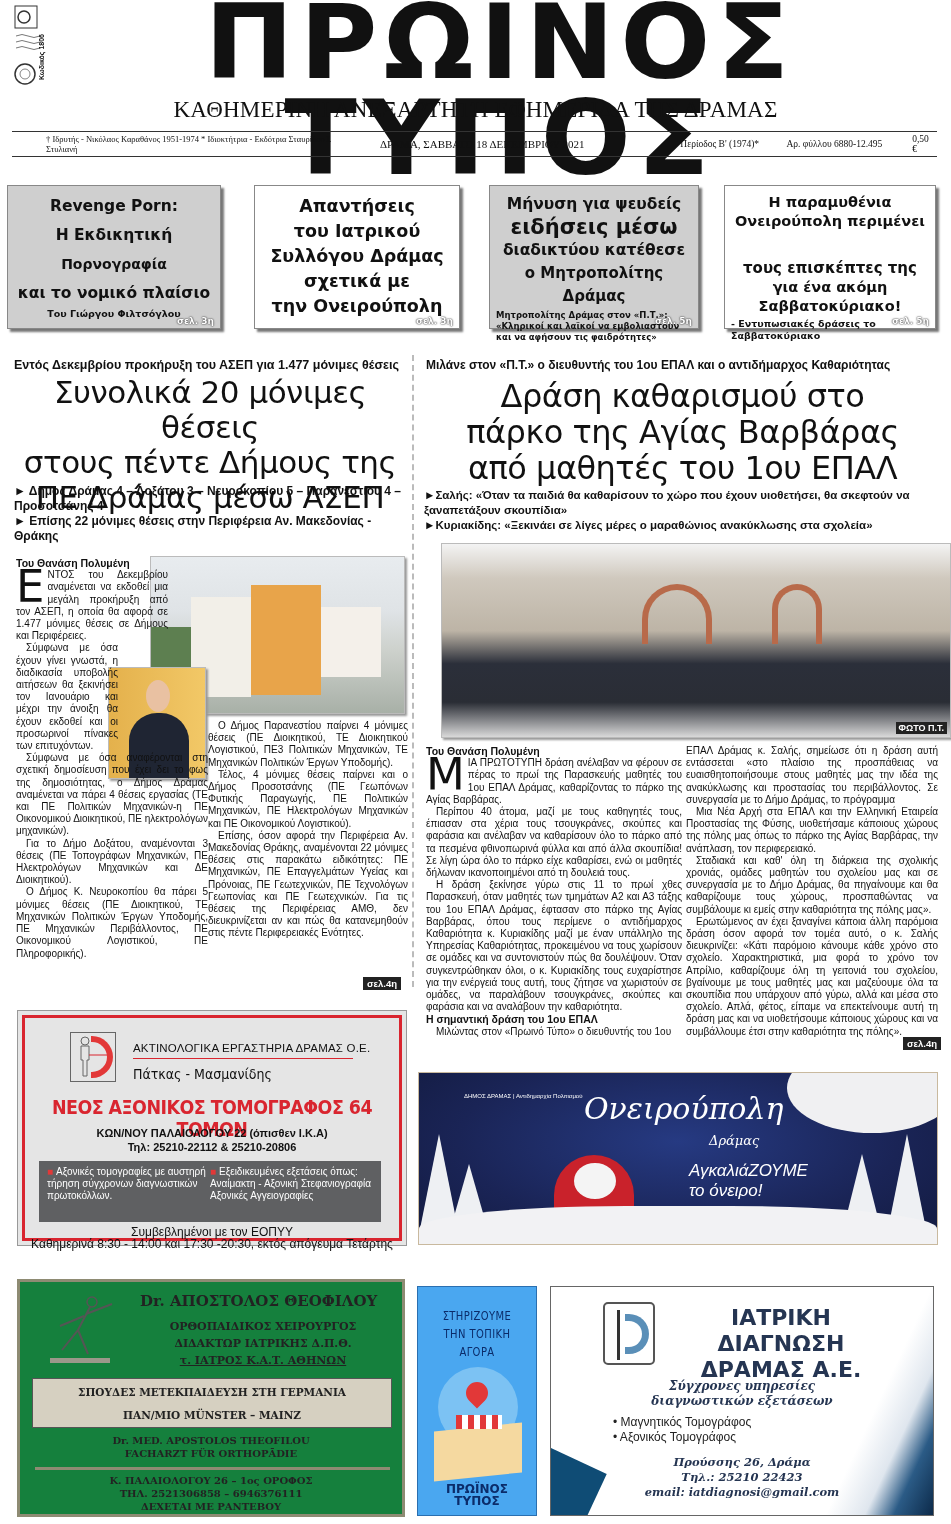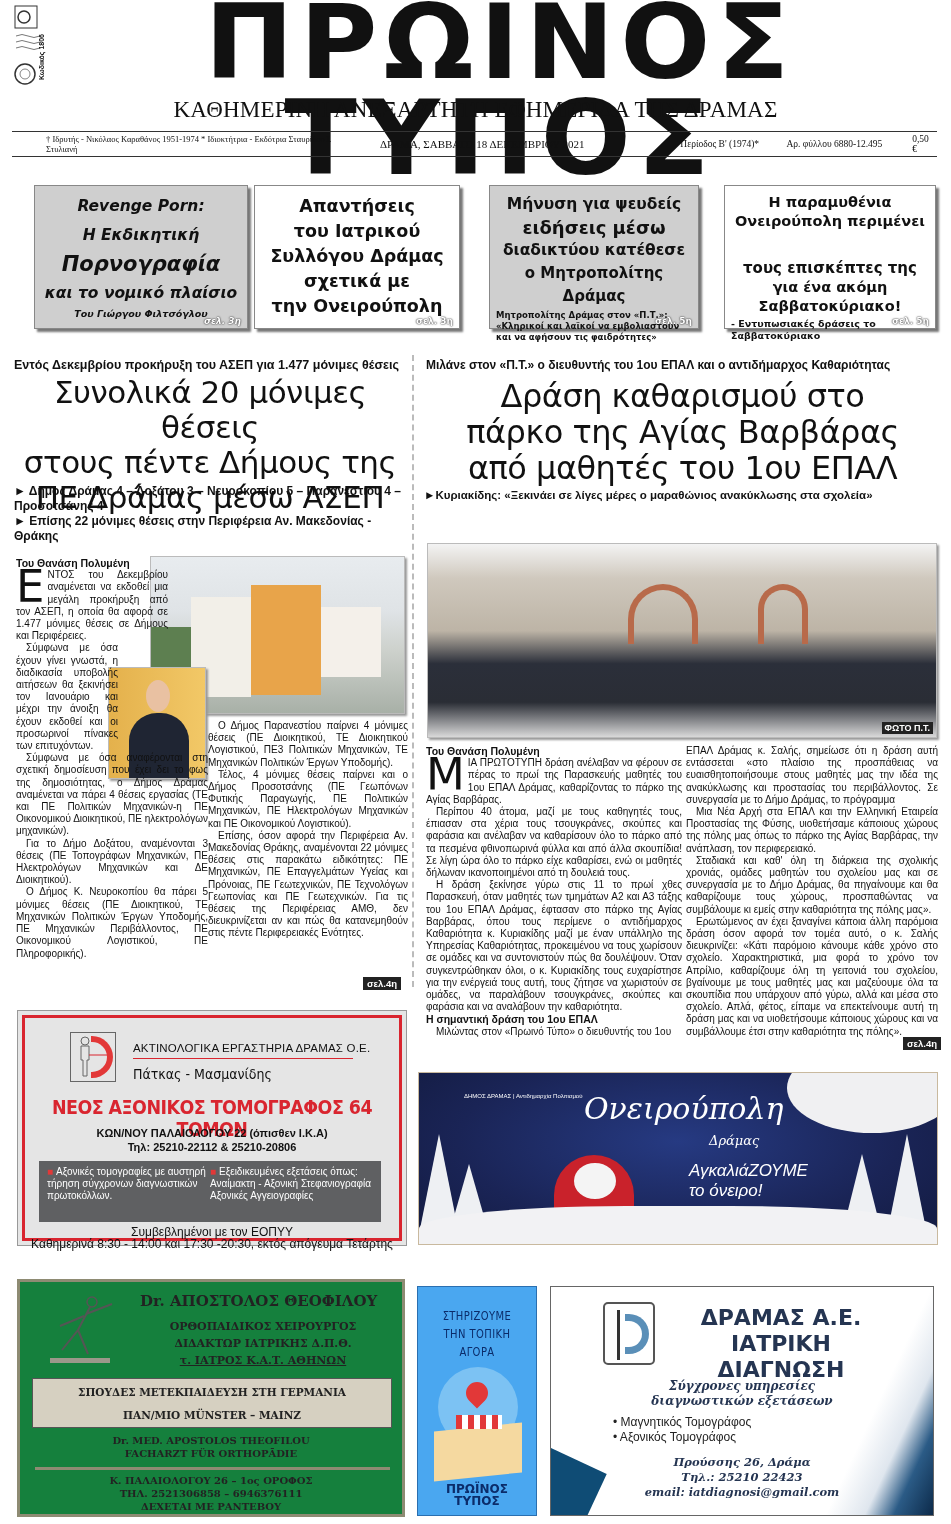--- a/index.html
+++ b/index.html
@@ -41,21 +41,21 @@
 
   
   .photo-building { left: 150px; top: 556px; width: 255px; height: 158px; border: 1px solid #bbb; box-shadow: 2px 2px 2px #999; background: linear-gradient(180deg,#e8ecef 0%, #dfe3e6 35%, #cdd1cc 60%, #a8b0a7 100%); overflow: hidden; }
   .photo-building .b1 { position:absolute; left:40px; top:40px; width:60px; height:100px; background:#f2efe8; }
   .photo-building .b2 { position:absolute; left:100px; top:28px; width:70px; height:110px; background:#e8a44a; }
   .photo-building .b3 { position:absolute; left:170px; top:50px; width:60px; height:70px; background:#f4f0ea; }
   .photo-building .b4 { position:absolute; left:0; top:70px; width:40px; height:60px; background:#5d7f50; }
   .photo-person { left: 108px; top: 667px; width: 98px; height: 112px; border: 1px solid #bbb; box-shadow: 2px 2px 2px #999; background: linear-gradient(90deg,#e4b14c,#f2c867); overflow: hidden; }
   .photo-person .suit { position:absolute; left:20px; top:45px; width:60px; height:70px; background:#1f2533; border-radius: 28px 28px 0 0; }
   .photo-person .head { position:absolute; left:37px; top:12px; width:24px; height:32px; background:#e9c1a2; border-radius: 50%; }
-  .photo-group { left: 427px; top: 543px; width: 510px; height: 195px; border: 1px solid #bbb; box-shadow: 2px 2px 2px #999; background: linear-gradient(180deg,#f3f3f3 0%, #cfc8bd 18%, #bdb4a6 45%, #2b2f3a 62%, #2a2d35 82%, #d9d9d9 100%); overflow: hidden; }
+  .photo-group { left: 441px; top: 543px; width: 510px; height: 195px; border: 1px solid #bbb; box-shadow: 2px 2px 2px #999; background: linear-gradient(180deg,#f3f3f3 0%, #cfc8bd 18%, #bdb4a6 45%, #2b2f3a 62%, #2a2d35 82%, #d9d9d9 100%); overflow: hidden; }
   .photo-group .arch { position:absolute; top:40px; width:70px; height:60px; border: 6px solid #b86a4a; border-bottom: none; border-radius: 35px 35px 0 0; }
   .photo-group .credit { position:absolute; right:3px; bottom:3px; background:#222; color:#fff; font-size:9px; font-weight:bold; padding:1px 3px; }
 
   
   .ad-xray { left: 17px; top: 1010px; width: 390px; height: 236px; border: 1px solid #999; padding: 4px; background:#e5e5e5; }
   .ad-xray .inner { position: relative; width: 100%; height: 100%; border: 3px solid #d9252f; }
   .ad-xray .logo-box { position:absolute; left:45px; top:14px; width:46px; height:50px; border:1px solid #666; }
   .ad-xray .logo-arc { position:absolute; left:66px; top:18px; width:22px; height:42px; border:6px solid #e23838; border-left: none; border-radius: 0 22px 22px 0; }
   .ad-xray .company { position:absolute; left:108px; top:24px; font-size:11.5px; letter-spacing:0.2px; }
   .ad-xray .line { position:absolute; left:108px; top:40px; width:220px; border-top:1px solid #d9252f; }
@@ -123,39 +123,39 @@
 <div class="abs masthead-title">ΠΡΩΪΝΟΣ ΤΥΠΟΣ</div>
 <div class="abs subtitle">ΚΑΘΗΜΕΡΙΝΗ ΑΝΕΞΑΡΤΗΤΗ ΕΦΗΜΕΡΙΔΑ ΤΗΣ ΔΡΑΜΑΣ</div>
 <div class="abs infobar">
   <span class="founder">† Ιδρυτής - Νικόλαος Καραθάνος 1951-1974 * Ιδιοκτήτρια - Εκδότρια Σταυρίδου Ι. Στυλιανή</span>
   <span class="date">ΔΡΑΜΑ, ΣΑΒΒΑΤΟ 18 ΔΕΚΕΜΒΡΙΟΥ 2021</span>
   <span class="period">Περίοδος Β' (1974)*</span>
   <span class="sheet">Αρ. φύλλου 6880-12.495</span>
   <span class="price">0,50 €</span>
 </div>
 
-<div class="abs teaser grey" style="left:34px;width:214px;font-style:italic;">
+<div class="abs teaser grey" style="left:7px;width:214px;">
   <div class="t-line" style="line-height:29px;font-size:15.5px;">Revenge Porn:</div>
   <div class="t-line" style="font-size:15.5px;">Η Εκδικητική</div>
-  <div class="t-line" style="font-size:21px;">Πορνογραφία</div>
+  <div class="t-line" style="font-size:14px;">Πορνογραφία</div>
   <div class="t-line" style="font-size:15.5px;">και το νομικό πλαίσιο</div>
   <div class="t-by">Του Γιώργου Φιλτσόγλου</div>
   <span class="t-page">σελ. 3η</span>
 </div>
 <div class="abs teaser white" style="left:254px;width:206px;padding-top:8px;">
   <div class="t-line big" style="line-height:25px;font-size:17.5px;">Απαντήσεις</div>
   <div class="t-line big" style="line-height:25px;font-size:17.5px;">του Ιατρικού</div>
   <div class="t-line big" style="line-height:25px;font-size:17.5px;">Συλλόγου Δράμας</div>
   <div class="t-line big" style="line-height:25px;font-size:17.5px;">σχετικά με</div>
   <div class="t-line big" style="line-height:25px;font-size:17.5px;">την Ονειρούπολη</div>
   <span class="t-page">σελ. 3η</span>
 </div>
 <div class="abs teaser grey" style="left:489px;width:210px;padding-top:7px;">
   <div class="t-line" style="line-height:23px;font-size:15.5px;">Μήνυση για ψευδείς</div>
-  <div class="t-line" style="line-height:23px;font-size:18px;">ειδήσεις μέσω</div>
+  <div class="t-line" style="line-height:23px;font-size:21px;">ειδήσεις μέσω</div>
   <div class="t-line" style="line-height:23px;font-size:15.5px;">διαδικτύου κατέθεσε</div>
   <div class="t-line" style="line-height:23px;font-size:15px;">ο Μητροπολίτης Δράμας</div>
   <div class="t-sub" style="font-size:8.5px;line-height:11px;">Μητροπολίτης Δράμας στον «Π.Τ.»: «Κληρικοί και λαϊκοί να εμβολιαστούν και να αφήσουν τις φαιδρότητες»</div>
   <span class="t-page">σελ. 5η</span>
 </div>
 <div class="abs teaser white" style="left:724px;width:212px;padding-top:7px;">
   <div class="t-line" style="line-height:19px;font-size:14.5px;">Η παραμυθένια</div>
   <div class="t-line" style="line-height:19px;font-size:14.5px;">Ονειρούπολη περιμένει</div>
   <div class="t-line" style="line-height:19px;font-size:15px;margin-top:28px;">τους επισκέπτες της</div>
   <div class="t-line" style="line-height:19px;font-size:14.5px;">για ένα ακόμη</div>
@@ -203,20 +203,21 @@
 </div>
 <span class="abs page-tag" style="left:363px;top:977px;">σελ.4η</span>
 
 <div class="abs kicker" style="left:426px;top:358px;font-size:12px;">Μιλάνε στον «Π.Τ.» ο διευθυντής του 1ου ΕΠΑΛ και ο αντιδήμαρχος Καθαριότητας</div>
 <div class="abs headline" style="left:420px;top:378px;width:525px;font-size:32px;line-height:36px;">
   <div>Δράση καθαρισμού  στο</div>
   <div>πάρκο της Αγίας Βαρβάρας</div>
   <div>από μαθητές του 1ου ΕΠΑΛ</div>
 </div>
 <div class="abs bullets" style="left:424px;top:488px;width:520px;font-size:11.5px;">
+  <div>►Σαλής: «Όταν τα παιδιά θα καθαρίσουν το χώρο που έχουν υιοθετήσει, θα σκεφτούν να ξαναπετάξουν σκουπίδια»</div>
   <div>►Κυριακίδης: «Ξεκινάει σε λίγες μέρες ο μαραθώνιος ανακύκλωσης στα σχολεία»</div>
 </div>
 <div class="abs photo-group">
   <div class="arch" style="left:200px;"></div>
   <div class="arch" style="left:330px;width:50px;"></div>
   <span class="credit">ΦΩΤΟ Π.Τ.</span>
 </div>
 
 <div class="abs body-col" style="left:426px;top:745px;width:256px;">
   <div class="byline">Του Θανάση Πολυμένη</div>
@@ -326,22 +327,22 @@
   </div>
 </div>
 
 <div class="abs ad-diag">
   <div class="corner"></div>
   <div class="logo">
     <div class="rod"></div>
       <div class="arc"></div>
   </div>
   <div class="name">
+    <div>ΙΑΤΡΙΚΗ ΔΙΑΓΝΩΣΗ</div>
     <div>ΔΡΑΜΑΣ Α.Ε.</div>
-    <div>ΙΑΤΡΙΚΗ ΔΙΑΓΝΩΣΗ</div>
   </div>
   <div class="tag">
     <div>Σύγχρονες υπηρεσίες</div>
     <div>διαγνωστικών εξετάσεων</div>
   </div>
   <div class="list">
     <div>• Μαγνητικός Τομογράφος</div>
     <div>• Αξονικός Τομογράφος</div>
   </div>
   <div class="contact">

